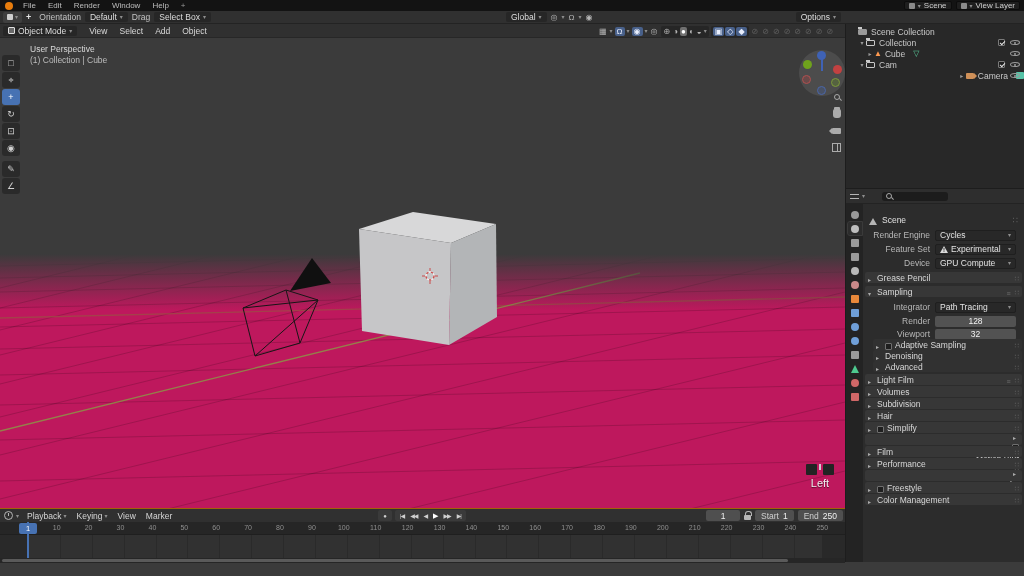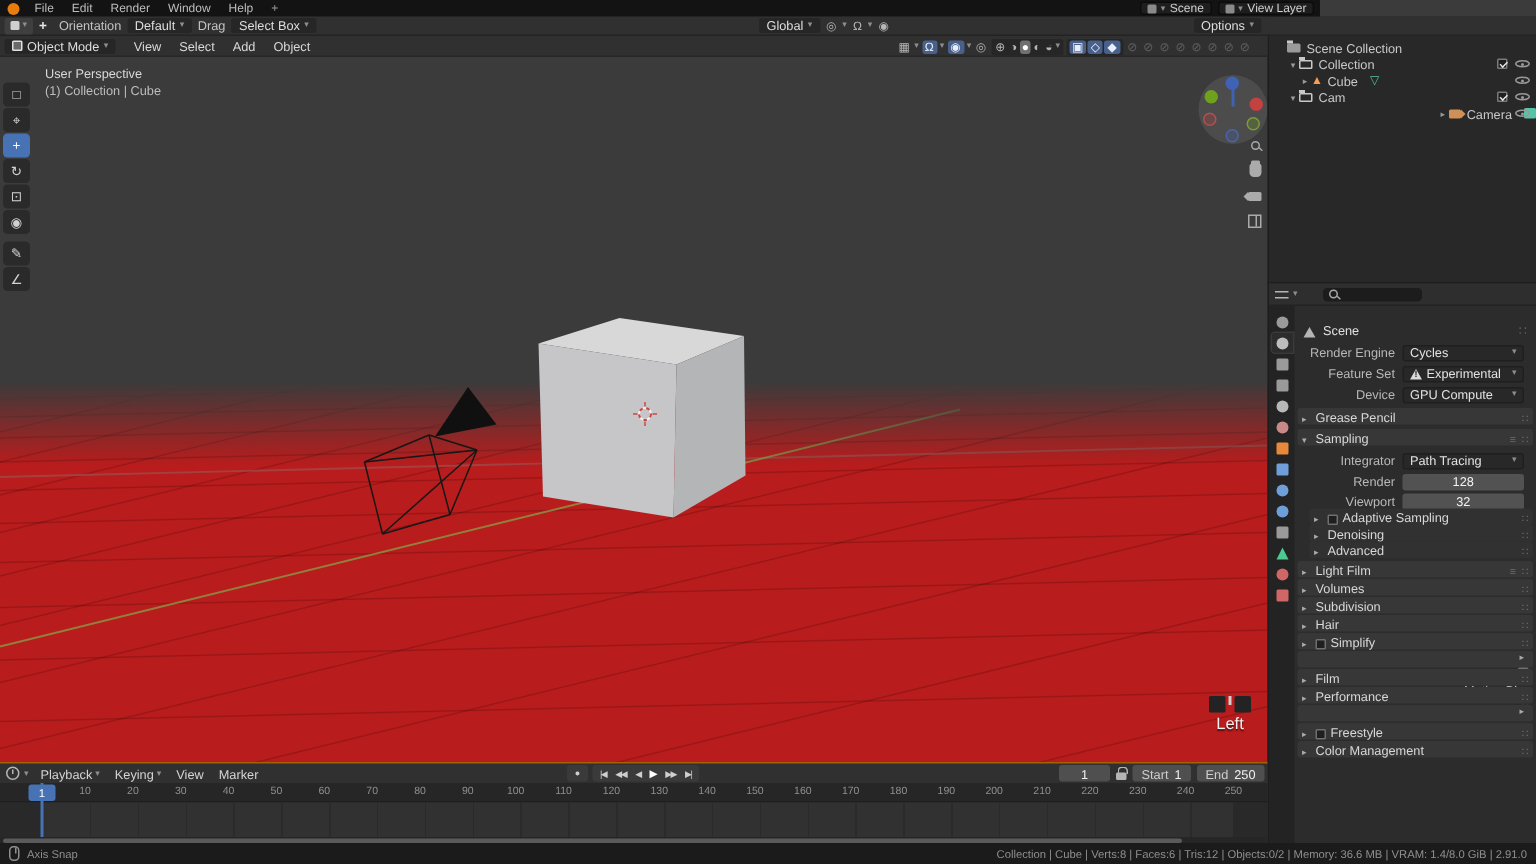--- a/index.html
+++ b/index.html
@@ -1,21 +1,21 @@
 <!DOCTYPE html>
 <html><head>
 <meta charset="utf-8">
 <style>
   *{box-sizing:border-box;margin:0;padding:0}
   html,body{width:1024px;height:576px;overflow:hidden;background:#1c1c1c;
     font-family:"Liberation Sans",sans-serif;color:#d5d5d5;-webkit-font-smoothing:antialiased}
   #app{position:relative;width:1024px;height:576px;background:#3b3b3b;font-size:9px}
 
   
-  #topbar{position:absolute;left:0;top:0;width:880px;height:11px;background:#131313;
+  #topbar{position:absolute;left:0;top:0;width:1024px;height:11px;background:#131313;
     display:flex;align-items:center;font-size:8px;color:#bdbdbd;z-index:30}
   .logo{width:8px;height:8px;border-radius:50%;background:#e87d0d;margin:0 4px 0 5px;flex:none}
   .tmenu{padding:0 6px;cursor:default}
   #workspaces{display:flex;margin-left:6px;height:11px;align-items:stretch}
   .wtab{padding:0 7px;display:flex;align-items:center;color:#9a9a9a;border-radius:3px 3px 0 0}
   .wtab.active{background:#4b4b4b;color:#efefef}
   .wadd{padding:0 6px;color:#9a9a9a;display:flex;align-items:center}
   #topbar-right{margin-left:auto;display:flex;gap:4px;margin-right:4px}
   .idfield{display:flex;align-items:center;gap:3px;background:#1e1e1e;border:1px solid #0c0c0c;
     border-radius:2px;height:9px;padding:0 4px;color:#cfcfcf}
@@ -40,21 +40,21 @@
   #vpheader{position:absolute;left:0;top:24px;width:845px;height:14px;background:#303030;
     border-bottom:1px solid #272727;display:flex;align-items:center;font-size:8.5px;z-index:28}
   .modeico{width:7px;height:7px;border:1px solid #e0e0e0;border-radius:1px;background:#6a6a6a}
   #vpmenus{display:flex;margin-left:6px}
   .vmenu{padding:0 6px;color:#d8d8d8}
   #vpicons{position:absolute;left:598px;top:1px;height:12px;display:flex;align-items:center;gap:2px}
   .ipill{display:flex;align-items:center;gap:1px;background:#262626;border-radius:2px;height:11px;padding:0 2px}
   .hico.on{background:#707070;border-radius:2px;color:#fff}
 
   
-  #viewport{position:absolute;left:0;top:38px;width:845px;height:470px;background:#b91c1c;overflow:hidden}
+  #viewport{position:absolute;left:0;top:38px;width:845px;height:470px;background:#be185d;overflow:hidden}
   #vp-text{position:absolute;left:30px;top:6px;line-height:11px;color:#d9d9d9;font-size:8.5px}
   #vp-text .sub{color:#bdbdbd}
   #toolbar{position:absolute;left:2px;top:17px;width:18px}
   .tool{width:18px;height:16px;margin-bottom:1px;background:rgba(41,41,41,.92);border-radius:3px;
     display:flex;align-items:center;justify-content:center;color:#d2d2d2;font-size:9px}
   .tool.active{background:#4772b3;color:#fff}
   .tool.gap{margin-top:5px}
   #gizmo{position:absolute;left:799px;top:12px;width:46px;height:46px;border-radius:50%;
     background:rgba(255,255,255,.09)}
   .gdot{position:absolute;width:9px;height:9px;border-radius:50%}
@@ -747,19 +747,14 @@
       <div class="pre"></div>
       <div class="post"></div>
     </div>
     <div id="playhead"></div>
     <div id="playhead-pill">1</div>
     <div id="tl-scroll">
         <div class="bar"></div>
       </div>
   </div>
 
-  <div id="statusbar">
-    <span class="ic-mouse"></span>
-    <span>Axis Snap</span>
-    <span id="status-right">Collection | Cube | Verts:8 | Faces:6 | Tris:12 | Objects:0/2 | Memory: 36.6 MB | VRAM: 1.4/8.0 GiB | 2.91.0</span>
-  </div>
 
 </div>
 
 </body></html>

